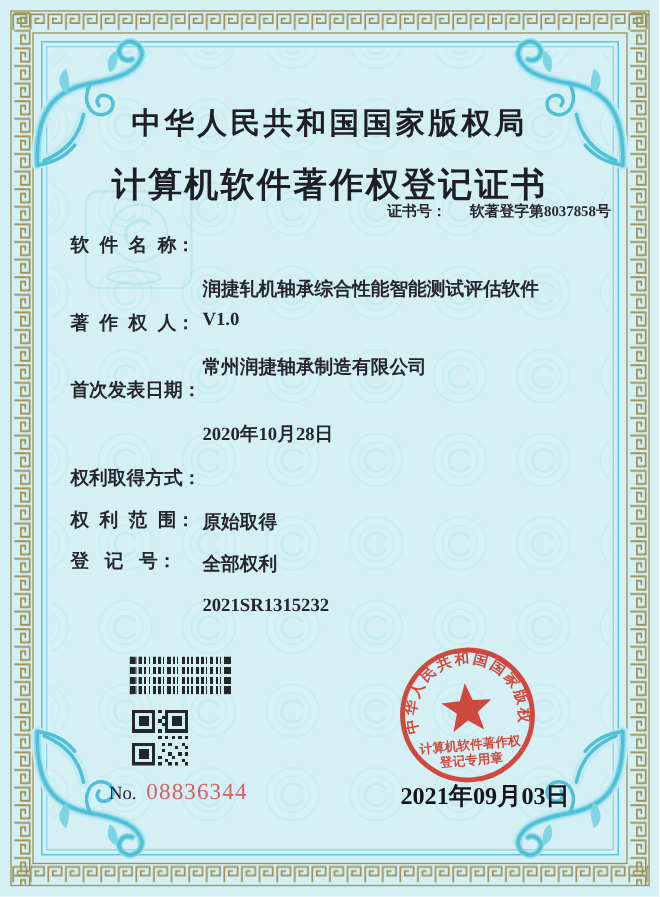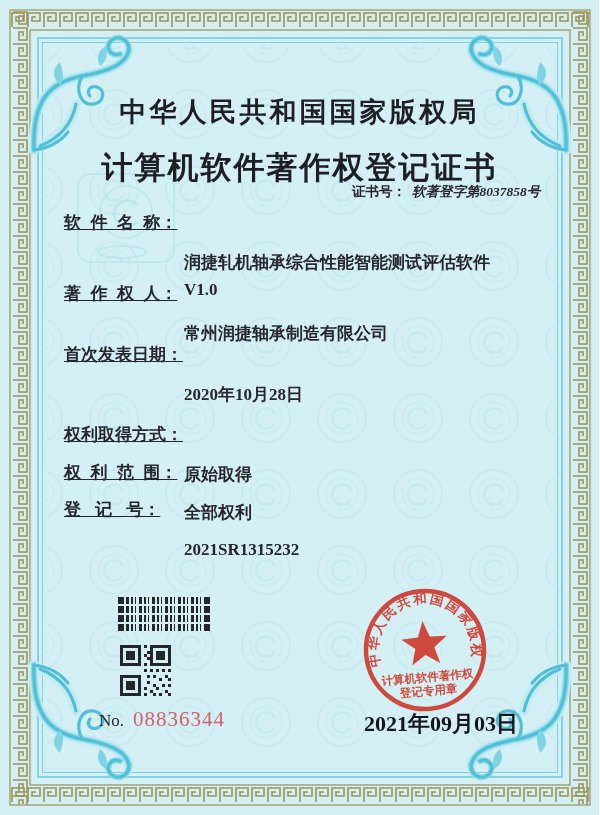--- a/index.html
+++ b/index.html
@@ -23,23 +23,23 @@
   }
   .subtitle{
     top:134px; left:0; width:100%; text-align:center;
     font-family:"Liberation Serif","DejaVu Serif",serif;
     font-size:31px; font-weight:bold; letter-spacing:2px; color:#1e1e26;margin-top:13px;
   }
   .certno{
     top:183px; left:352px; font-size:13.5px; font-weight:bold;
     font-family:"Liberation Serif","DejaVu Serif",serif;
   }
-  .certno .cv{margin-left:6px;font-style:italic;}
+  .certno .cv{margin-left:21px;}
   .field{left:64px; font-size:17px; font-weight:bold; width:480px;}
-  .flabel{white-space:pre; font-family:"Liberation Sans","DejaVu Sans",sans-serif;text-decoration:underline;}
+  .flabel{white-space:pre; font-family:"Liberation Sans","DejaVu Sans",sans-serif;}
   .fvalue{
     position:absolute; left:120px; top:0; width:356px;
     font-family:"Liberation Serif","DejaVu Serif",serif;
     white-space:pre-line; line-height:27px;margin-top:38px;
   }
   .r0{top:211px}.r1{top:282px}.r2{top:343px}.r3{top:383px}
   .r4{top:423px}.r5{top:461px}.r6{top:498px}
   .statement{
     top:521px; left:64px; width:481px;
     font-family:"Liberation Serif","DejaVu Serif",serif;

